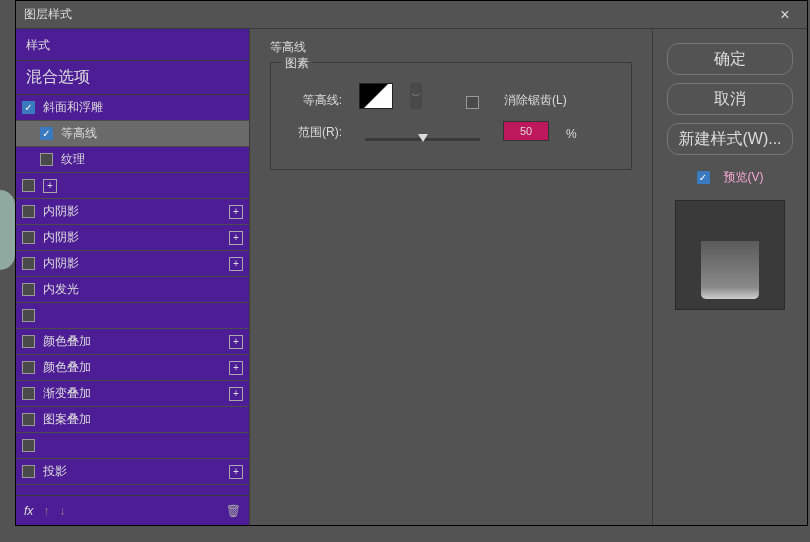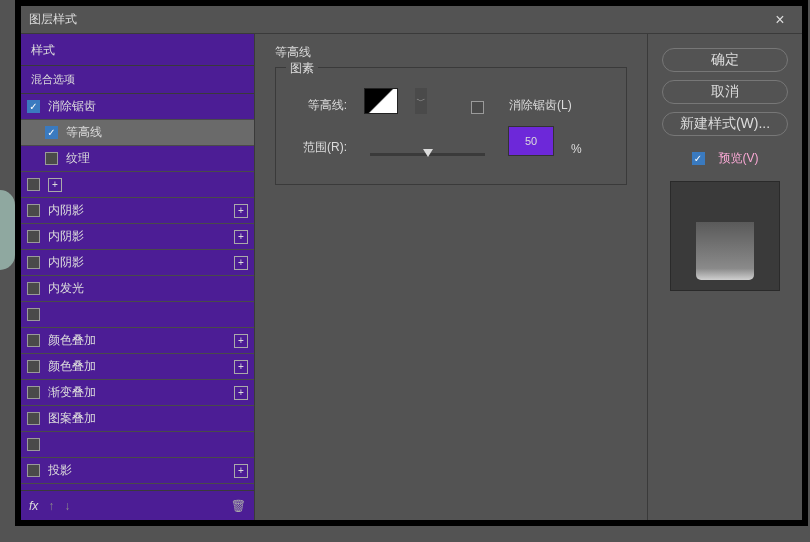--- a/index.html
+++ b/index.html
@@ -3,42 +3,42 @@
 <meta charset="utf-8">
 <style>
   * { box-sizing: border-box; margin: 0; padding: 0; font-family: "Microsoft YaHei", sans-serif; }
   body { background: #535353; width: 810px; height: 542px; overflow: hidden; position: relative; }
   
   
   .canvas-peek { position: absolute; left: 0; top: 190px; width: 15px; height: 80px; background: #8fa8a0; border-radius: 0 40px 40px 0; }
   
   .dialog {
     position: absolute; left: 15px; top: 0; width: 793px; height: 526px;
-    background: #535353; border: 6px solid #000000;
+    background: #535353; border: 1px solid #000000;
     display: flex; flex-direction: column;
   }
   .titlebar {
     height: 28px; background: #535353; border-bottom: 1px solid #3a3a3a;
     display: flex; align-items: center; padding: 0 8px; color: #dcdcdc; font-size: 12px;
   }
   .titlebar .title { flex: 1; }
   .titlebar .close { width: 28px; height: 28px; display: flex; align-items: center; justify-content: center; color: #dcdcdc; cursor: pointer; font-size: 16px; }
   
   .body { flex: 1; display: flex; background: #535353; }
   
   
   .sidebar {
     width: 234px; background: #4c1d95; border-right: 1px solid #3a3a3a;
     display: flex; flex-direction: column;
   }
   .sidebar-header {
     font-size: 12px; color: #dcdcdc; padding: 8px 10px 6px 10px;
   }
   .blend-options {
-    font-size: 11px; color: #dcdcdc; padding: 6px 10px; border-top: 1px solid #3a3a3a; border-bottom: 1px solid #3a3a3a;
+    font-size: 16px; color: #dcdcdc; padding: 6px 10px; border-top: 1px solid #3a3a3a; border-bottom: 1px solid #3a3a3a;
   }
   .style-list { flex: 1; }
   .style-row {
     display: flex; align-items: center; height: 26px; font-size: 12px; color: #dcdcdc;
     border-bottom: 1px solid #4a4a4a; padding: 0 6px;
   }
   .style-row.indent { padding-left: 24px; }
   .style-row.selected { background: #6a6a6a; }
   .cbox {
     width: 13px; height: 13px; border: 1px solid #9a9a9a; margin-right: 8px;
@@ -70,31 +70,31 @@
   .control-row { display: flex; align-items: flex-end; margin-bottom: 12px; gap: 17px; }
   .ctrl-label { width: 55px; text-align: right; }
   .contour-swatch {
     width: 34px; height: 26px; background: linear-gradient(135deg, #000 0%, #000 48%, #fff 52%, #fff 100%);
     border: 1px solid #222;
   }
   .swatch-arrow { width: 12px; height: 26px; background: #4a4a4a; display:flex; align-items:center; justify-content:center; font-size:9px; color:#ccc; }
   .slider-track { width: 115px; height: 3px; background: #3a3a3a; position: relative; margin: 0 6px; }
   .slider-thumb { position: absolute; top: -4px; left: 50%; width: 0; height: 0; border-left: 5px solid transparent; border-right: 5px solid transparent; border-top: 8px solid #dcdcdc; transform: translateX(-50%); }
   .num-input {
-    width: 46px; height: 30px; background: #6d28d9; border: 1px solid #333; color: #dcdcdc;
+    width: 46px; height: 20px; background: #be185d; border: 1px solid #333; color: #dcdcdc;
     text-align: center; font-size: 11px;
   }
   
   
   .right {
     width: 154px; padding: 14px 14px; display: flex; flex-direction: column; align-items: center; gap: 8px;
   }
   .btn {
-    width: 126px; height: 24px; border: 1px solid #777; border-radius: 12px;
-    background: #535353; color: #dcdcdc; font-size: 14px; cursor: pointer;
+    width: 126px; height: 32px; border: 1px solid #777; border-radius: 12px;
+    background: #535353; color: #dcdcdc; font-size: 16px; cursor: pointer;
     display:flex; align-items:center; justify-content:center;
   }
   .preview-row { display:flex; align-items:center; gap:6px; margin-top:6px; font-size:12px; color:#f9a8d4; }
   .preview-box {
     margin-top: 6px; width: 110px; height: 110px; background: #3a3a3a; border: 1px solid #2a2a2a;
     display:flex; align-items:flex-end; justify-content:center;
   }
   .preview-inner {
     width: 58px; height: 58px;
     background: linear-gradient(180deg, #5a5a5a 0%, #8a8a8a 80%, #cfcfcf 100%);
@@ -115,21 +115,21 @@
     </div>
   </div>
   <div class="body">
 
     <div class="sidebar">
       <div class="sidebar-header">样式</div>
       <div class="blend-options">混合选项</div>
       <div class="style-list" id="style-list">
           <div class="style-row">
             <span class="cbox checked"></span>
-            <span class="row-label">消除锯齿</span>
+            <span class="row-label">斜面和浮雕</span>
           </div>
           <div class="style-row indent selected">
             <span class="cbox checked"></span>
             <span class="row-label">等高线</span>
           </div>
           <div class="style-row indent">
             <span class="cbox"></span>
             <span class="row-label">纹理</span>
           </div>
           <div class="style-row">

